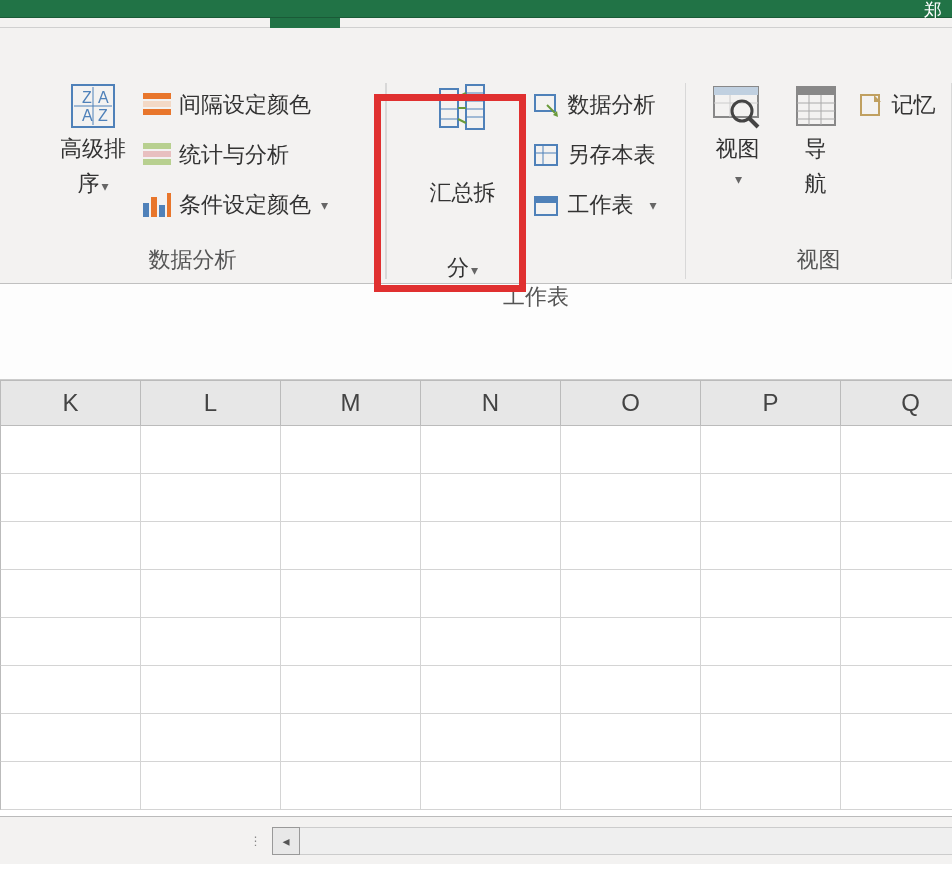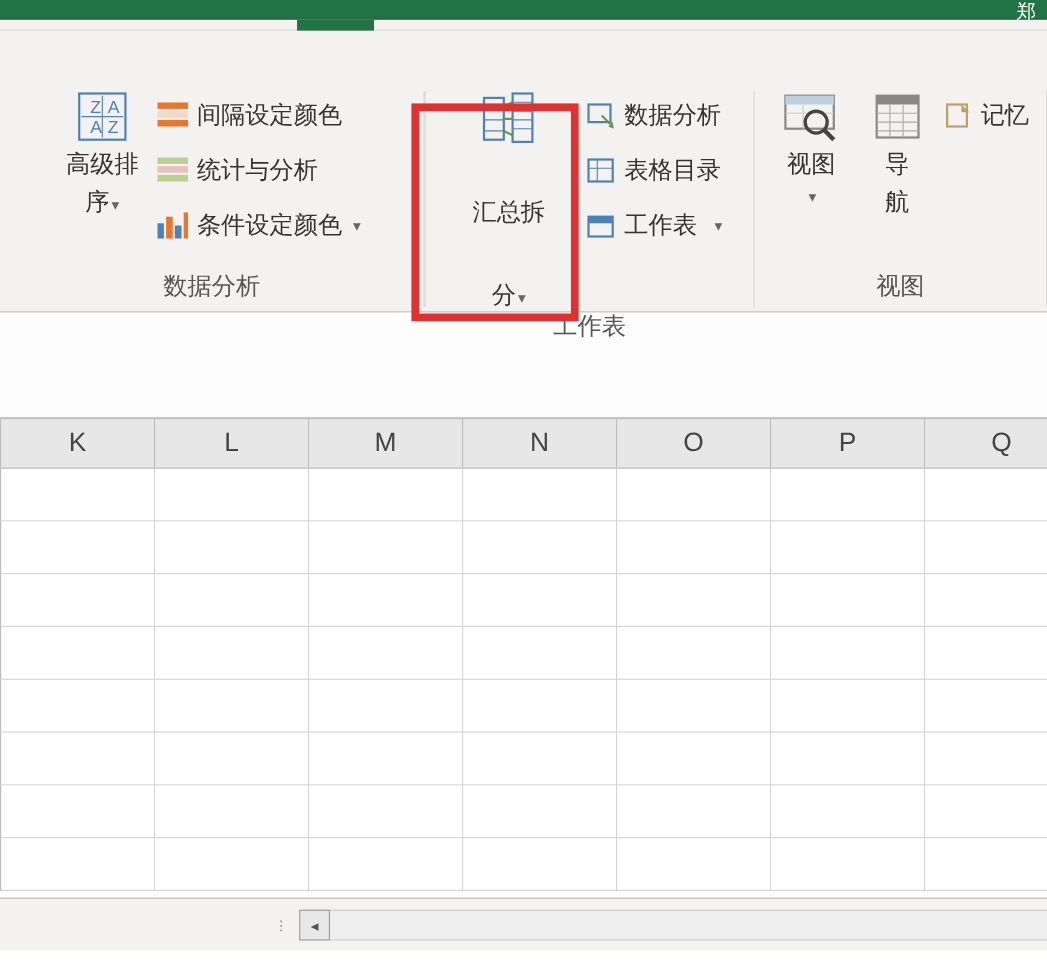--- a/index.html
+++ b/index.html
@@ -297,21 +297,21 @@
           <span>数据分析</span>
         </div>
         <div class="small-row">
           <span class="icon">
             <svg width="26" height="24">
                 <rect x="2" y="2" width="22" height="20" fill="none" stroke="#4f81b9" stroke-width="2"></rect>
                 <line x1="2" y1="10" x2="24" y2="10" stroke="#4f81b9"></line>
                 <line x1="10" y1="2" x2="10" y2="22" stroke="#4f81b9"></line>
               </svg>
           </span>
-          <span>表格目录</span>
+          <span>另存本表</span>
         </div>
         <div class="small-row">
           <span class="icon">
             <svg width="26" height="24">
                 <rect x="2" y="4" width="22" height="18" fill="none" stroke="#4f81b9" stroke-width="2"></rect>
                 <rect x="2" y="4" width="22" height="6" fill="#4f81b9"></rect>
               </svg>
           </span>
           <span>工作表</span>
           <span class="chevron" style="margin-left:8px;">▾</span>

